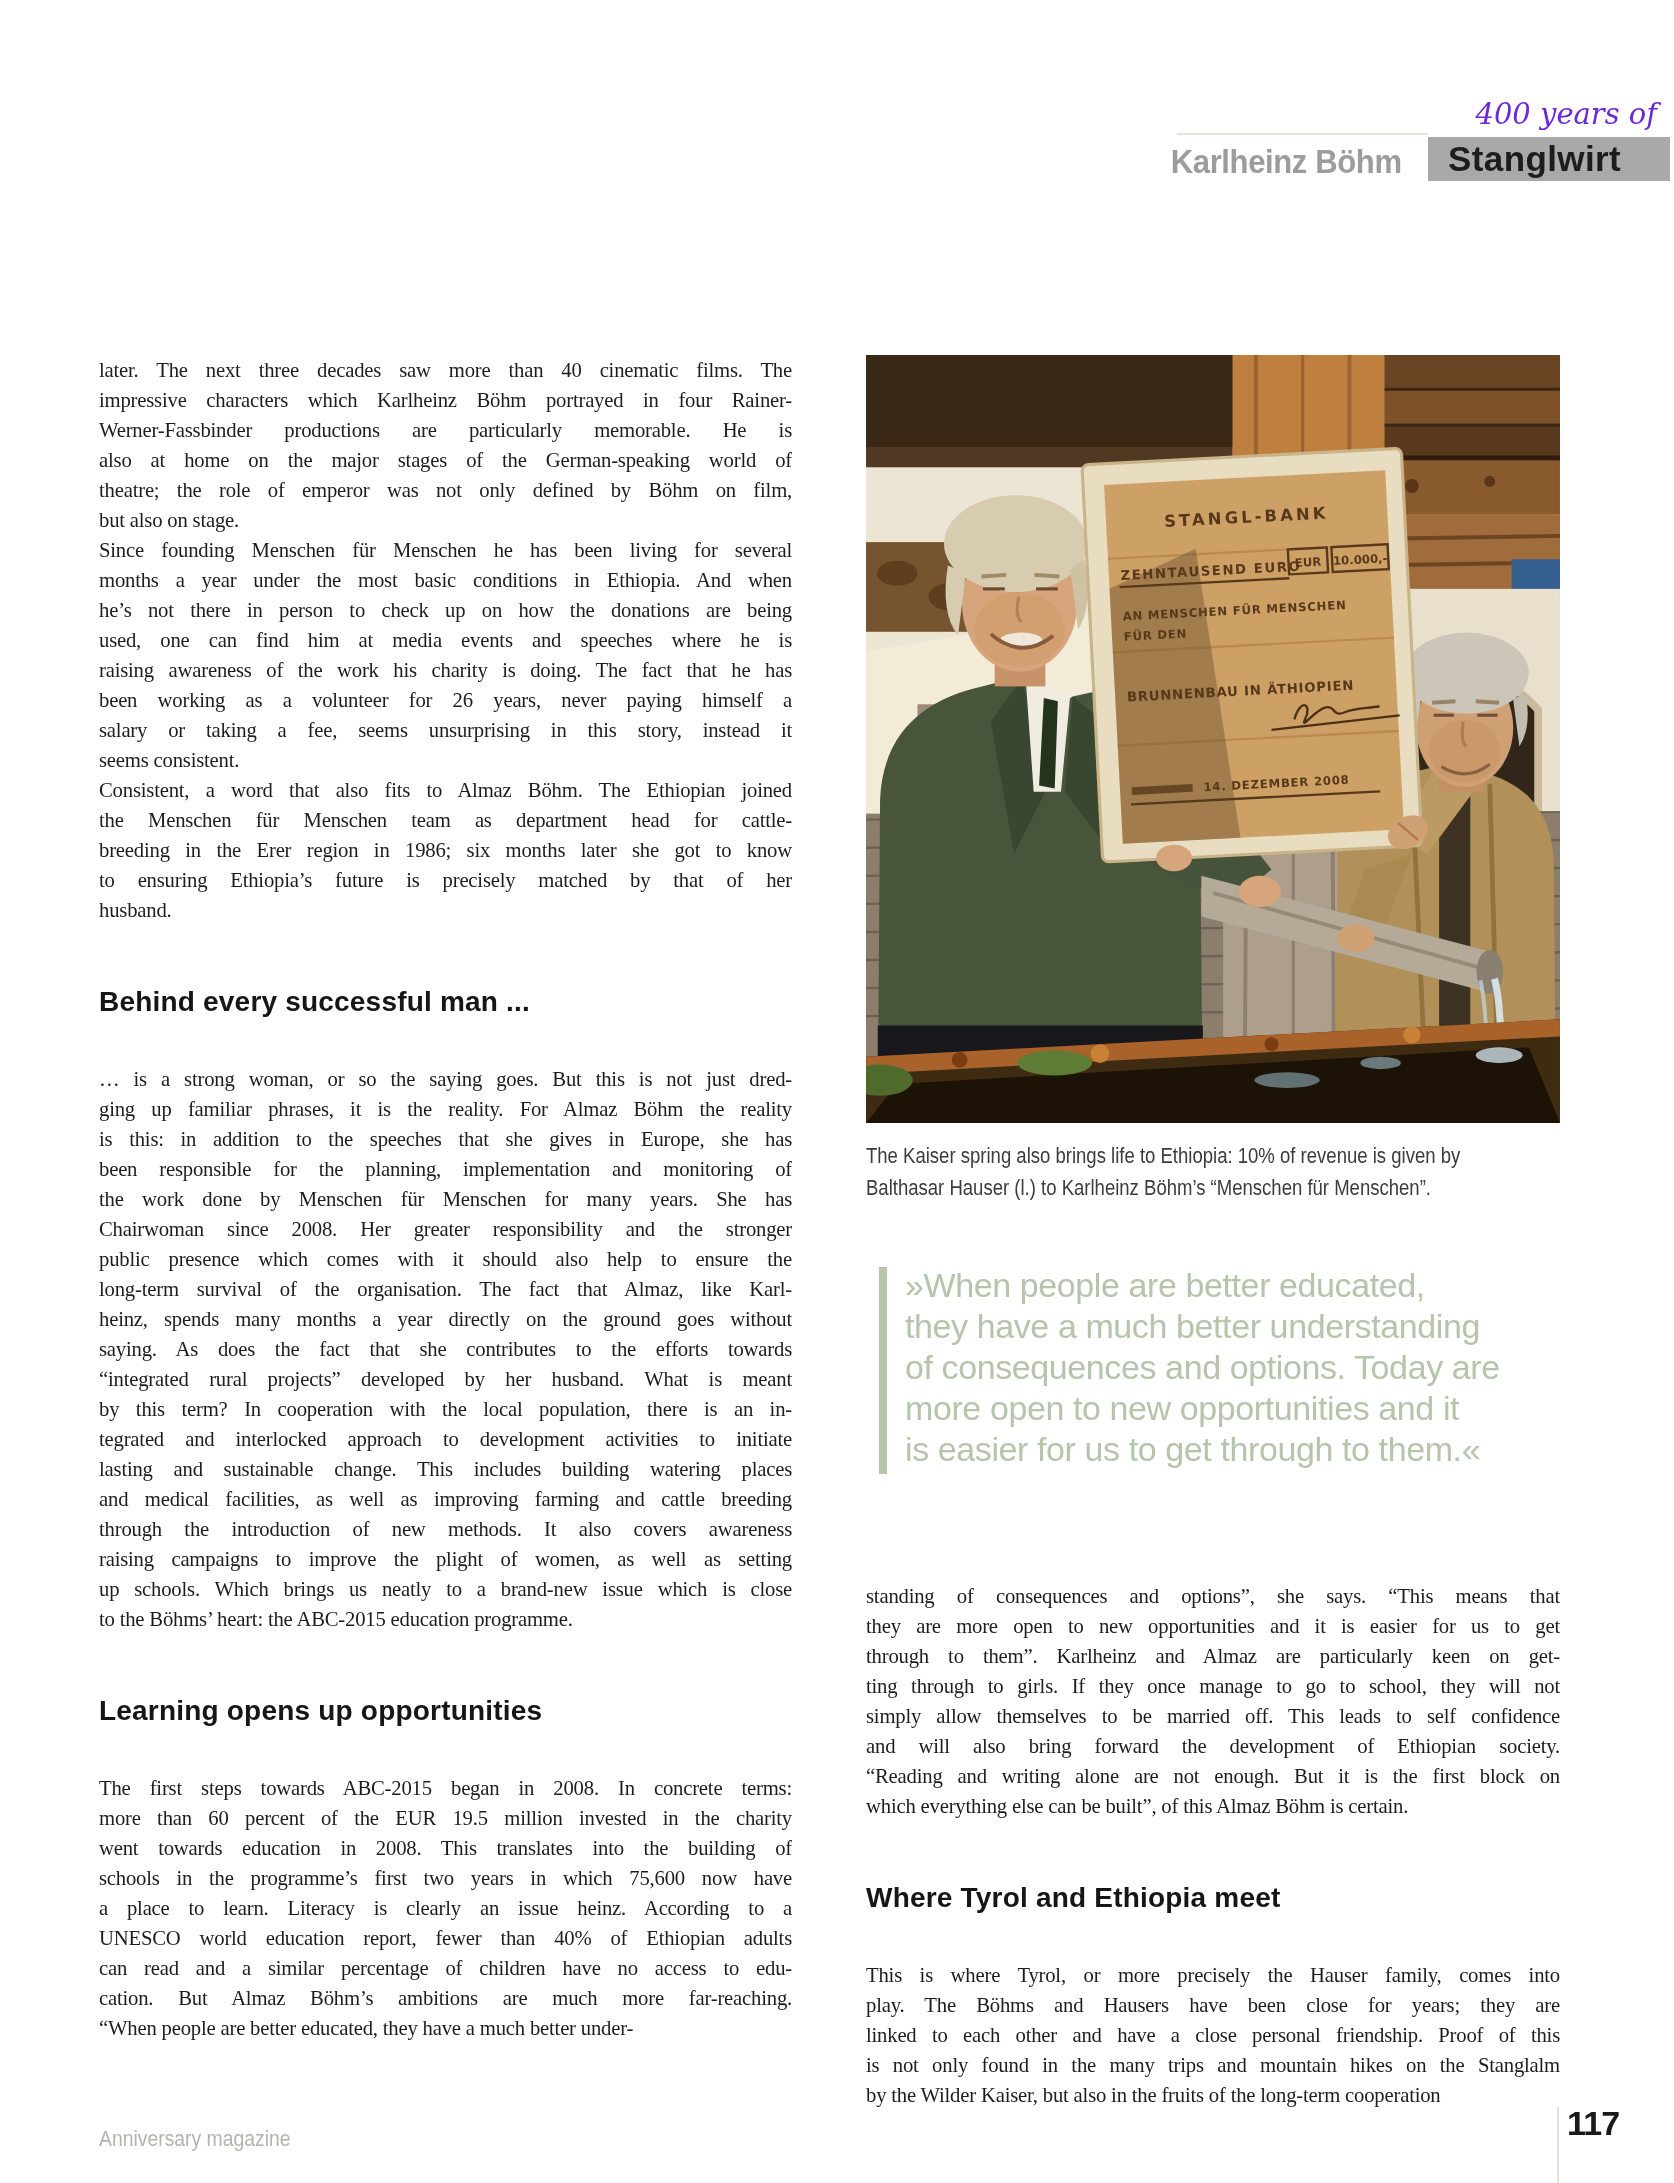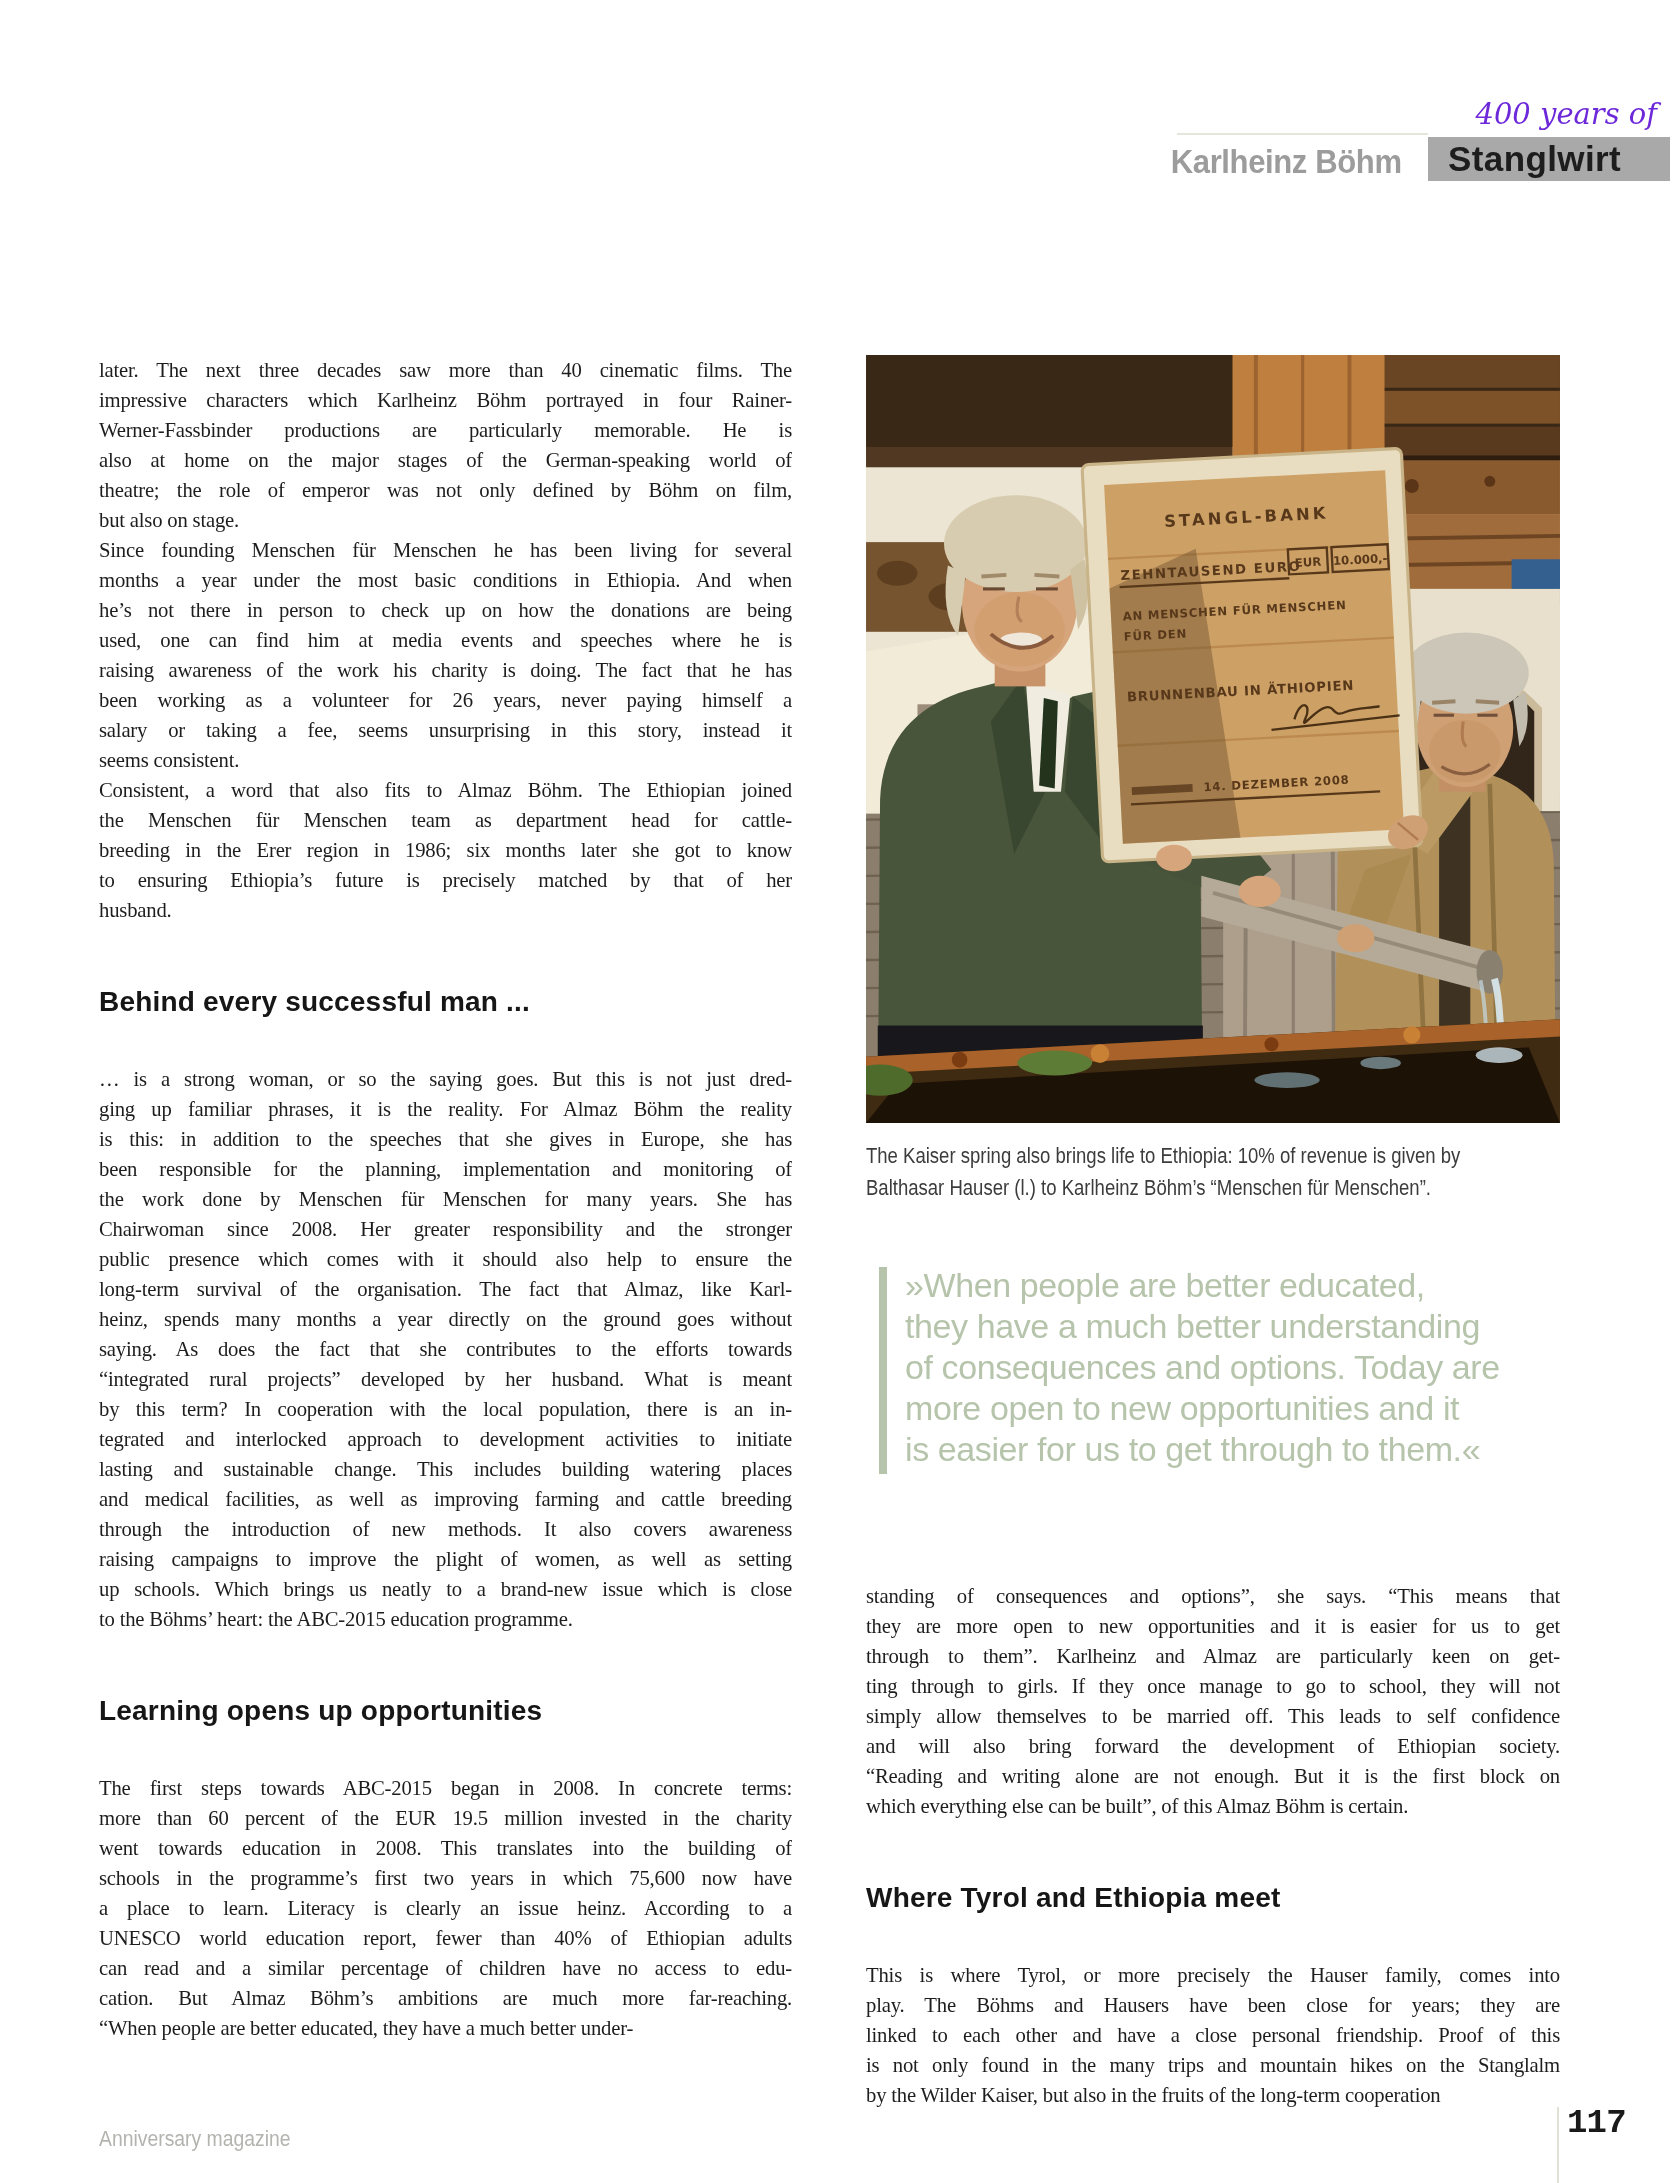--- a/index.html
+++ b/index.html
@@ -40,21 +40,21 @@
   
   .quote-bar{position:absolute;left:879px;top:1267px;width:7.8px;height:207px;background:#b6c4ab;}
   .quote{position:absolute;left:905px;top:1265px;width:671px;}
   .qline{font-family:"Liberation Sans",sans-serif;font-size:34px;line-height:41px;color:#b6c4ab;
          letter-spacing:-0.4px;white-space:nowrap;}
 
   
   .footer-label{position:absolute;left:99px;top:2126px;font-family:"Liberation Sans",sans-serif;
                 font-size:22px;color:#b3b3af;transform:scaleX(0.88);transform-origin:0 50%;white-space:nowrap;}
   .page-num-rule{position:absolute;left:1557px;top:2107px;width:2.3px;height:76px;background:#dfe3d6;}
-  .page-num{position:absolute;left:1567px;top:2104px;font-family:Liberation Mono, monospace;
+  .page-num{position:absolute;left:1567px;top:2104px;font-family:Liberation Sans, sans-serif;
             font-weight:bold;font-size:34px;color:#1a1a1a;letter-spacing:-0.8px;}
 </style>
 </head>
 <body>
 
 <div class="page">
 
   <div class="header-rule"></div>
   <div class="kicker">Karlheinz Böhm</div>
   <div class="brand-script">400 years of</div>

